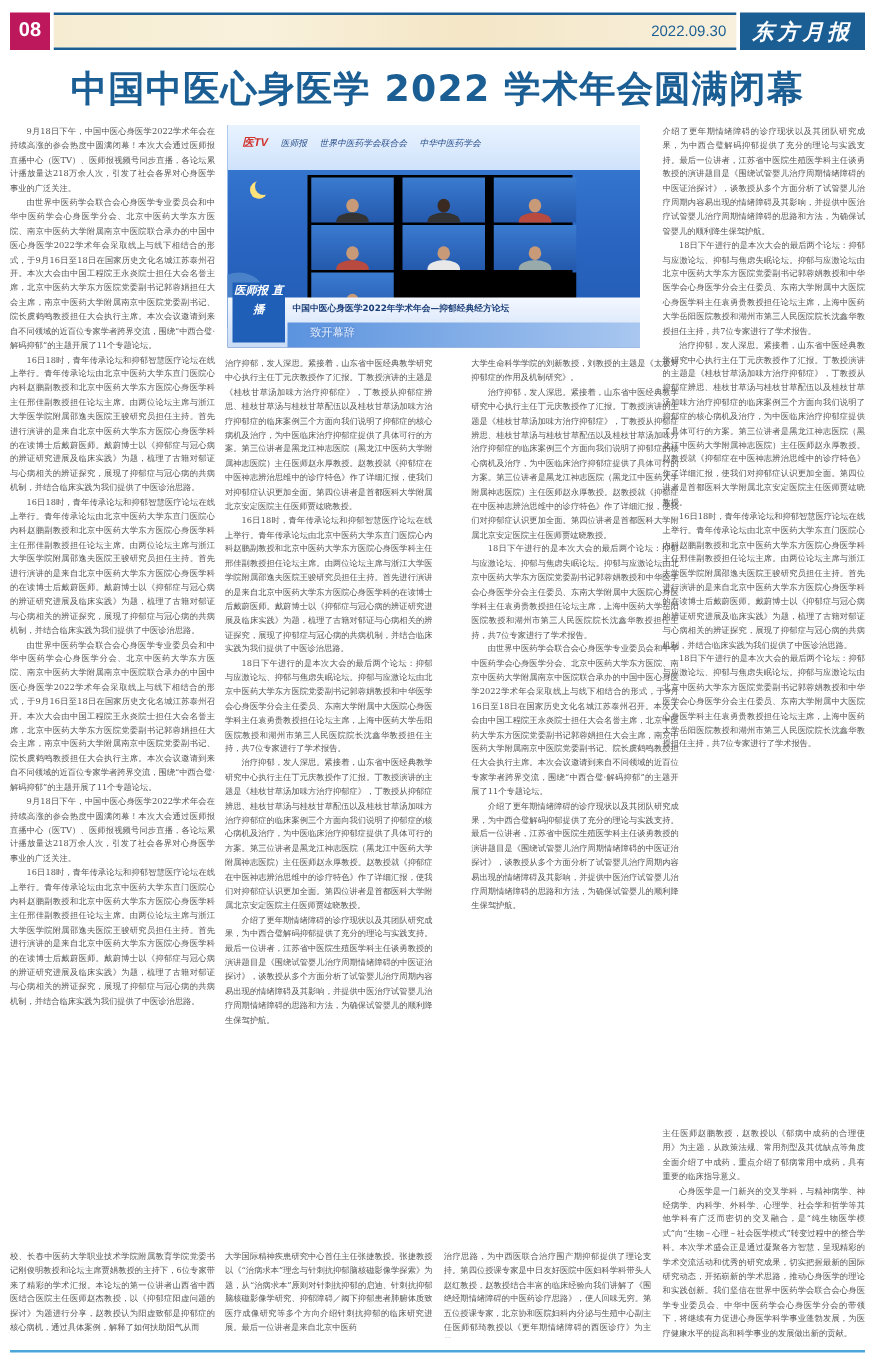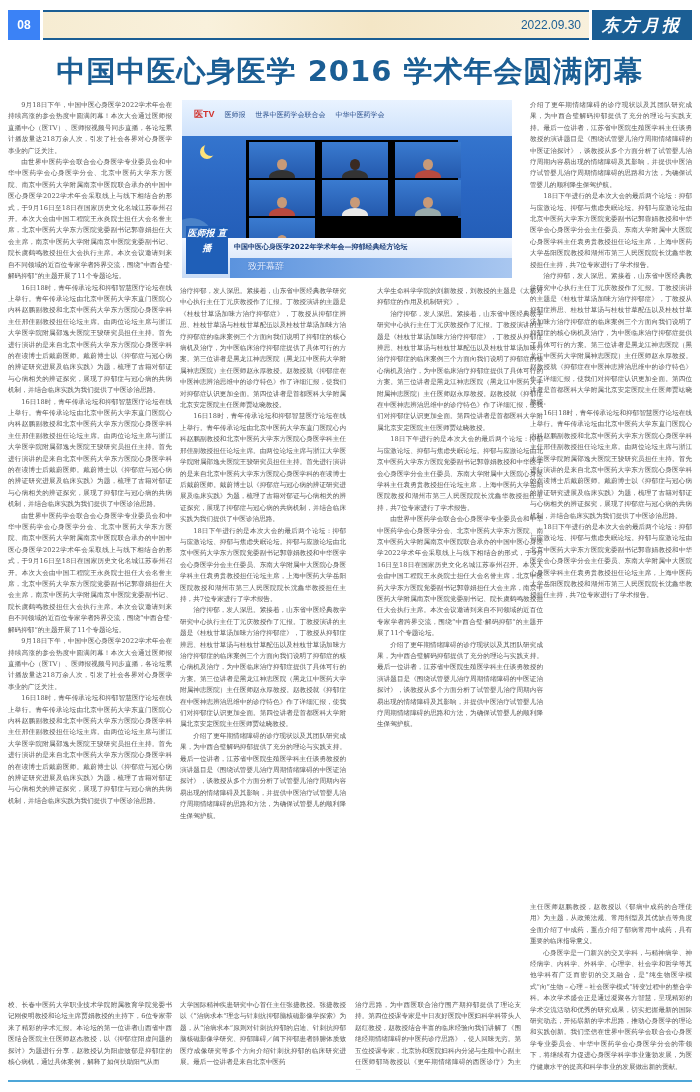--- a/index.html
+++ b/index.html
@@ -1,34 +1,34 @@
 <!DOCTYPE html>
 <html><head>
 <meta charset="utf-8">
 <style>
   * { box-sizing: border-box; margin: 0; padding: 0; }
   body { width: 700px; height: 1092px; background: #ffffff; position: relative; overflow: hidden;
          font-family: "DejaVu Serif", "Liberation Serif", serif; color: #333; }
   .header { position: absolute; left: 8px; top: 10px; width: 684px; height: 30px; display: flex; }
-  .page-no { width: 32px; height: 30px; background: #3b82f6; color: #fff; font-family: "Liberation Sans", sans-serif;
-             font-weight: bold; font-size: 12px; display: flex; align-items: center; justify-content: center; }
+  .page-no { width: 32px; height: 30px; background: #be185d; color: #fff; font-family: "Liberation Sans", sans-serif;
+             font-weight: bold; font-size: 16px; display: flex; align-items: center; justify-content: center; }
   .banner { flex: 1; height: 30px; margin: 0 3px; background: linear-gradient(90deg,#f6ecd2,#f9f1dc 30%,#f4e6c6 60%,#f8f0dc);
             border-top: 2px solid #1b5e94; border-bottom: 2px solid #1b5e94; position: relative; display: flex; align-items: center; }
   .section { position: absolute; left: 0; right: 0; text-align: center; font-size: 15px; color: #1b5e94; letter-spacing: 1px; }
   .date { position: absolute; right: 8px; font-family: "Liberation Sans", sans-serif; font-size: 12px; color: #1b5e94; }
   .masthead { width: 100px; height: 30px; background: #1b5e94; color: #fff; font-size: 17px; font-weight: bold;
               display: flex; align-items: center; justify-content: center; letter-spacing: 3px; font-style: italic; }
   .headline { position: absolute; top: 52px; left: 0; width: 700px; text-align: center; font-family: "DejaVu Sans", sans-serif;
               font-weight: bold; font-size: 29px; color: #1b5e94; letter-spacing: 1px; }
   .col { position: absolute; font-size: 6.6px; line-height: 11.4px; text-align: justify; color: #555; overflow: hidden; }
   .col p { text-indent: 2em; }
   .photo { position: absolute; left: 182px; top: 100px; width: 330px; height: 178px; background: linear-gradient(180deg,#3b7fd6,#2a66c2 50%,#1f58b0);
            overflow: hidden; }
   .photo-top { position: absolute; left: 0; top: 0; width: 100%; height: 36px; background: linear-gradient(180deg,#e9f3ff,#cfe2fb); }
-  .logos { position: absolute; left: 12px; top: 8px; font-family: "Liberation Sans", sans-serif; font-size: 7px; color: #2a4f8c; display: flex; gap: 10px; align-items: center; }
+  .logos { position: absolute; left: 12px; top: 8px; font-family: "Liberation Sans", sans-serif; font-size: 7px; color: #2a4f8c; display: flex; gap: 10px; align-items: center; font-style: italic; }
   .logos b { font-size: 9px; color: #d1332e; }
   .forum-title { position: absolute; right: 6px; top: 4px; text-align: center; color: #1b4fa0; }
   .forum-title .t1 { font-family: "DejaVu Sans", sans-serif; font-size: 7px; font-weight: bold; }
   .forum-title .t2 { font-family: "DejaVu Sans", sans-serif; font-size: 4px; }
   .forum-title .t3 { font-family: "DejaVu Sans", sans-serif; font-size: 12px; font-weight: bold; }
   .moon { position: absolute; left: 22px; top: 42px; width: 14px; height: 14px; border-radius: 50%; box-shadow: -4px 3px 0 0 #ffe27a; }
   .planet { position: absolute; left: -14px; top: 118px; width: 46px; height: 46px; border-radius: 50%; background: #4a82c9; }
   .grid { position: absolute; left: 64px; top: 40px; width: 212px; height: 120px; background: #000; display: grid;
           grid-template-columns: repeat(3, 66px); grid-template-rows: repeat(3, 36px); gap: 2px 7px; padding: 2px 3px; }
   .tile { background: linear-gradient(180deg,#3a7bd0,#2459ad); position: relative; overflow: hidden; }
@@ -50,21 +50,21 @@
 <body>
 
 <div class="header">
   <div class="page-no">08</div>
   <div class="banner">
     <div class="date">2022.09.30</div>
   </div>
   <div class="masthead">东方月报</div>
 </div>
 
-<div class="headline">中国中医心身医学 2016 学术年会圆满闭幕</div>
+<div class="headline">中国中医心身医学 2022 学术年会圆满闭幕</div>
 
 <div class="col" style="left:8px; top:100px; width:164px; height:900px;">
   <p>9月18日下午，中国中医心身医学2022学术年会在持续高涨的参会热度中圆满闭幕！本次大会通过医师报直播中心（医TV）、医师报视频号同步直播，各论坛累计播放量达218万余人次，引发了社会各界对心身医学事业的广泛关注。</p>
   <p>由世界中医药学会联合会心身医学专业委员会和中华中医药学会心身医学分会、北京中医药大学东方医院、南京中医药大学附属南京中医院联合承办的中国中医心身医学2022学术年会采取线上与线下相结合的形式，于9月16日至18日在国家历史文化名城江苏泰州召开。本次大会由中国工程院王永炎院士担任大会名誉主席，北京中医药大学东方医院党委副书记郭蓉娟担任大会主席，南京中医药大学附属南京中医院党委副书记、院长虞鹤鸣教授担任大会执行主席。本次会议邀请到来自不同领域的近百位专家学者跨界交流，围绕“中西合璧·解码抑郁”的主题开展了11个专题论坛。</p>
   <p>16日18时，青年传承论坛和抑郁智慧医疗论坛在线上举行。青年传承论坛由北京中医药大学东直门医院心内科赵鹏副教授和北京中医药大学东方医院心身医学科主任邢佳副教授担任论坛主席。由两位论坛主席与浙江大学医学院附属邵逸夫医院王骏研究员担任主持。首先进行演讲的是来自北京中医药大学东方医院心身医学科的在读博士后戴蔚医师。戴蔚博士以《抑郁症与冠心病的辨证研究进展及临床实践》为题，梳理了古籍对郁证与心病相关的辨证探究，展现了抑郁症与冠心病的共病机制，并结合临床实践为我们提供了中医诊治思路。</p>
   <p>16日18时，青年传承论坛和抑郁智慧医疗论坛在线上举行。青年传承论坛由北京中医药大学东直门医院心内科赵鹏副教授和北京中医药大学东方医院心身医学科主任邢佳副教授担任论坛主席。由两位论坛主席与浙江大学医学院附属邵逸夫医院王骏研究员担任主持。首先进行演讲的是来自北京中医药大学东方医院心身医学科的在读博士后戴蔚医师。戴蔚博士以《抑郁症与冠心病的辨证研究进展及临床实践》为题，梳理了古籍对郁证与心病相关的辨证探究，展现了抑郁症与冠心病的共病机制，并结合临床实践为我们提供了中医诊治思路。</p>
   <p>由世界中医药学会联合会心身医学专业委员会和中华中医药学会心身医学分会、北京中医药大学东方医院、南京中医药大学附属南京中医院联合承办的中国中医心身医学2022学术年会采取线上与线下相结合的形式，于9月16日至18日在国家历史文化名城江苏泰州召开。本次大会由中国工程院王永炎院士担任大会名誉主席，北京中医药大学东方医院党委副书记郭蓉娟担任大会主席，南京中医药大学附属南京中医院党委副书记、院长虞鹤鸣教授担任大会执行主席。本次会议邀请到来自不同领域的近百位专家学者跨界交流，围绕“中西合璧·解码抑郁”的主题开展了11个专题论坛。</p>
   <p>9月18日下午，中国中医心身医学2022学术年会在持续高涨的参会热度中圆满闭幕！本次大会通过医师报直播中心（医TV）、医师报视频号同步直播，各论坛累计播放量达218万余人次，引发了社会各界对心身医学事业的广泛关注。</p>
   <p>16日18时，青年传承论坛和抑郁智慧医疗论坛在线上举行。青年传承论坛由北京中医药大学东直门医院心内科赵鹏副教授和北京中医药大学东方医院心身医学科主任邢佳副教授担任论坛主席。由两位论坛主席与浙江大学医学院附属邵逸夫医院王骏研究员担任主持。首先进行演讲的是来自北京中医药大学东方医院心身医学科的在读博士后戴蔚医师。戴蔚博士以《抑郁症与冠心病的辨证研究进展及临床实践》为题，梳理了古籍对郁证与心病相关的辨证探究，展现了抑郁症与冠心病的共病机制，并结合临床实践为我们提供了中医诊治思路。</p>
 </div>

